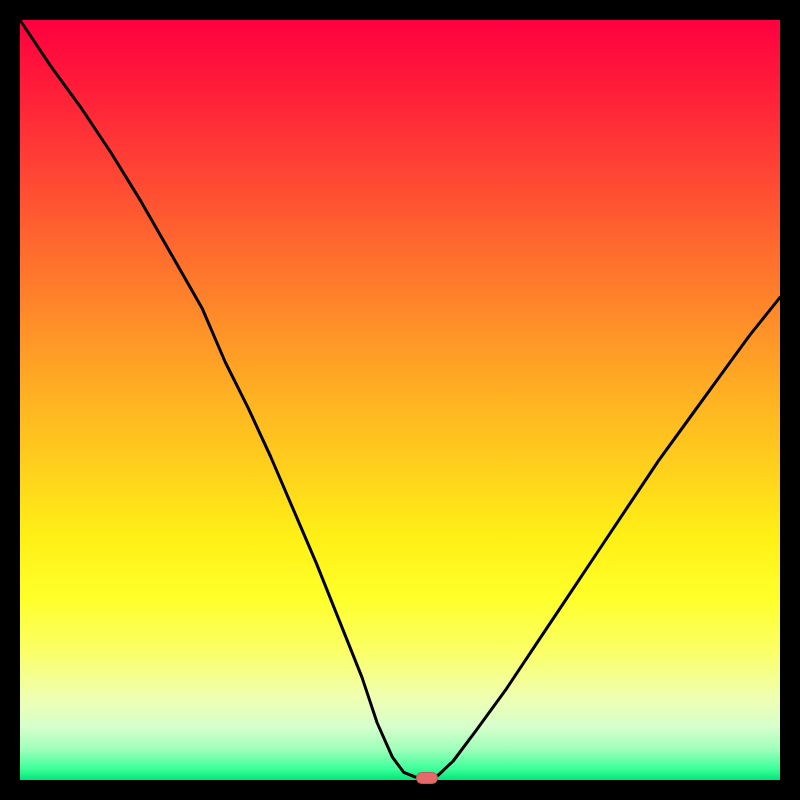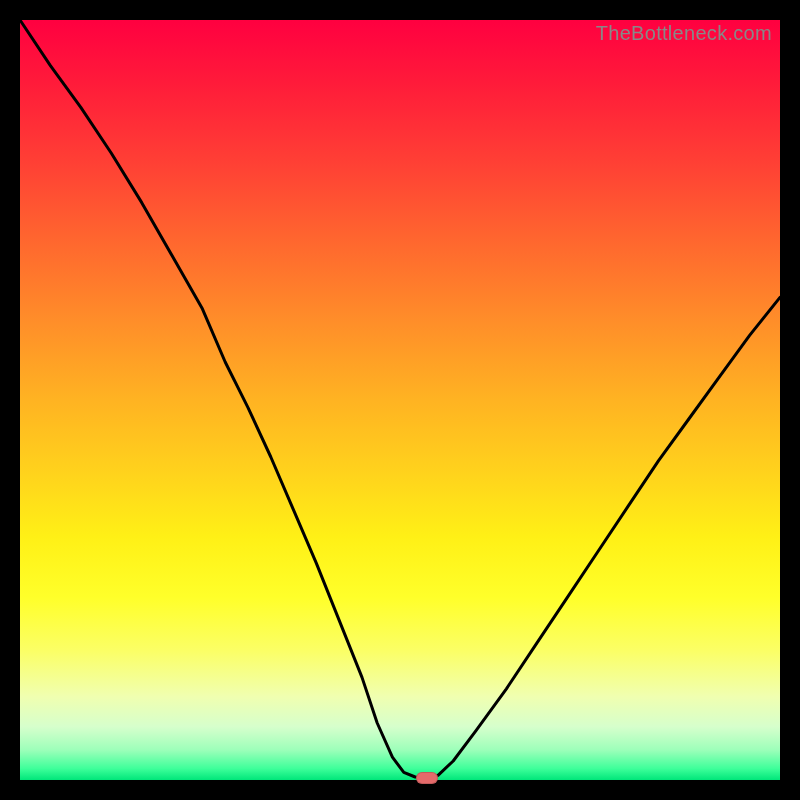--- a/index.html
+++ b/index.html
@@ -69,21 +69,20 @@
     background: #e46a6a;
     box-shadow: inset 0 0 0 1px rgba(0,0,0,0.15);
   }
 </style>
 </head>
 <body>
 
 <div class="frame">
   <div class="plot-area">
 
-    <div class="watermark">TheBottleneck.com</div>
 
     <svg class="curve" viewBox="0 0 760 760" preserveAspectRatio="none">
       <path fill="none" stroke="#000" stroke-width="3" stroke-linecap="round" stroke-linejoin="round" d="M0.0 0.0 L30.4 45.6 L60.8 87.4 L91.2 133.0 L121.6 182.4 L152.0 235.6 L182.4 288.8 L205.2 342.0 L228.0 387.6 L250.8 437.0 L273.6 490.2 L296.4 543.4 L319.2 600.4 L342.0 657.4 L357.2 703.0 L372.4 737.2 L383.8 752.4 L395.2 757.0 L410.4 757.7 L418.0 755.4 L433.2 741.0 L456.0 710.6 L486.4 668.8 L516.8 623.2 L547.2 577.6 L577.6 532.0 L608.0 486.4 L638.4 440.8 L668.8 399.0 L699.2 357.2 L729.6 315.4 L760.0 277.4"></path>
     </svg>
 
     <div class="marker" style="left: 395.6px; top: 752px;"></div>
 
   </div>
 </div>
 

